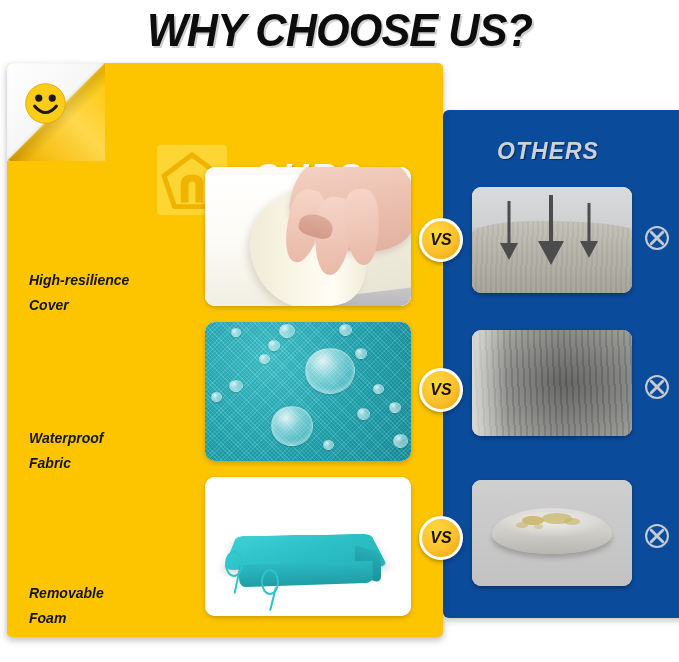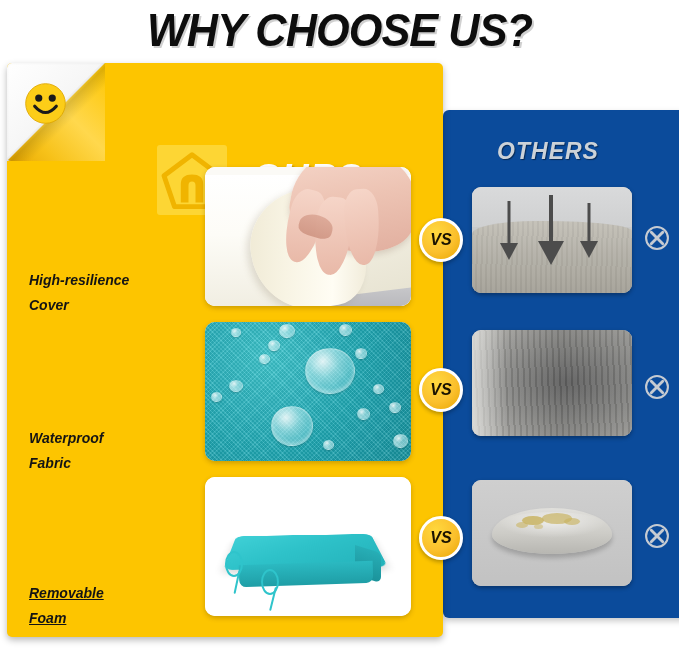--- a/index.html
+++ b/index.html
@@ -89,21 +89,21 @@
   }
 
   
   .feat-label{
     position:absolute;left:22px;width:180px;
     font-weight:bold;font-style:italic;
     font-size:14px;line-height:25px;color:#141414;
   }
   .feat-label.l1{top:205px;}
   .feat-label.l2{top:363px;}
-  .feat-label.l3{top:518px;text-decoration:underline;}
+  .feat-label.l3{top:518px;}
 
   
   .ours-card{
     position:absolute;left:205px;width:206px;height:139px;
     border-radius:10px;overflow:hidden;
     background:#ffffff;
     box-shadow:0 2px 5px rgba(90,60,0,.30);
   }
   .ours-card.c1{top:167px;}
   .ours-card.c2{top:322px;}

